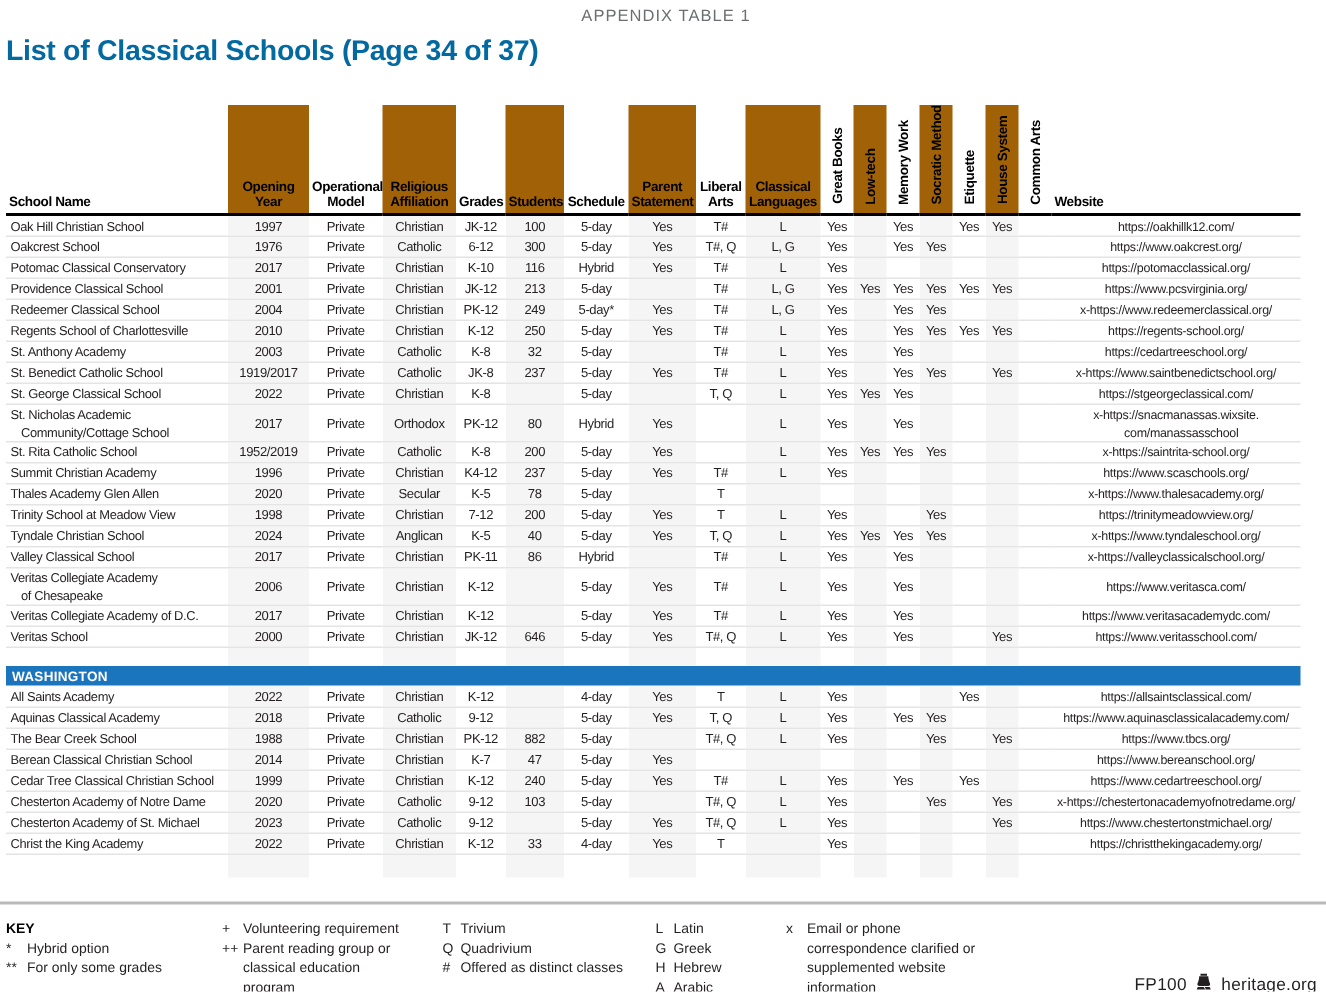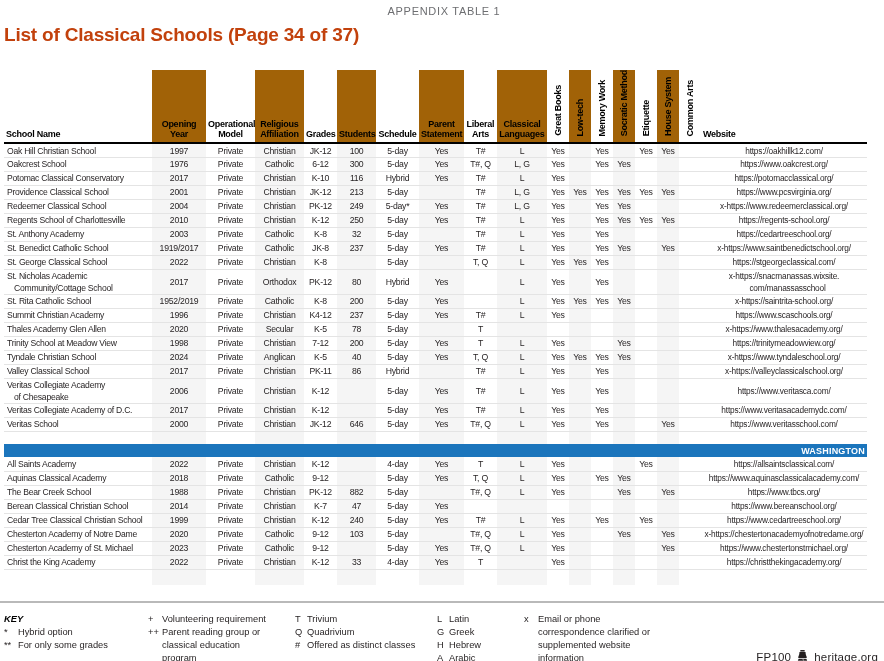--- a/index.html
+++ b/index.html
@@ -4,21 +4,21 @@
 <style>
   * { box-sizing: border-box; }
   html,body { margin:0; padding:0; }
   body {
     width:884px; height:661px; background:#fff; overflow:hidden;
     font-family:"Liberation Sans", sans-serif; color:#231f20;
     position:relative;
   }
   .page { padding:5px 0 0 4px; }
   .appendix-label { font-size:11px; color:#6d6e71; letter-spacing:.7px;text-align:center; }
-  .page-title { font-size:19px; font-weight:bold; color:#c2410c; margin-top:7px; letter-spacing:-.2px; }
+  .page-title { font-size:19px; font-weight:bold; color:#0369a1; margin-top:7px; letter-spacing:-.2px; }
 
   table.schools {
     border-collapse:collapse; table-layout:fixed; width:863px; margin-top:24px;
     letter-spacing:-.25px;
   }
   col.c0{width:148px} col.c1{width:54px} col.c2{width:49px} col.c3{width:49px}
   col.c4{width:33px} col.c5{width:39px} col.c6{width:43px} col.c7{width:45px}
   col.c8{width:33px} col.c9{width:50px}
   col.cr{width:22px} col.c17{width:166px}
 
@@ -38,31 +38,31 @@
   tbody td {
     height:14px; font-size:8.7px; line-height:12px; padding:0 2px;
     text-align:center; border-bottom:1px solid #e4e4e4; color:#231f20;
     overflow:hidden; white-space:nowrap;
   }
   tbody td.shade { background:#f5f5f5; }
   tbody td.c-name { text-align:left; padding-left:3px; font-size:8.6px; }
   tbody td.c-web  { text-align:center; font-size:8.3px; letter-spacing:-.2px; }
   tbody td .l2 { padding-left:7px; }
   tr.section-row td {
-    background:#1b75bc; color:#fff; font-weight:bold; text-align:right;
+    background:#1b75bc; color:#fff; font-weight:bold; text-align:left;
     height:13px; font-size:9px; letter-spacing:.2px; padding-left:4px;
     border-bottom:none;
   }
   tr.spacer td { border-bottom:none; height:13px; }
   tr.tail-spacer td { border-bottom:none; height:16px; }
 
   .key-divider { width:884px; height:2px; background:#b9b9b9; margin:16px 0 10px -4px; }
   .key-row { display:flex; align-items:flex-start; font-size:9.3px; line-height:13px; padding-right:6px; }
   .key-col1{width:144px} .key-col2{width:147px} .key-col3{width:142px} .key-col4{width:87px} .key-col5{width:170px}
-  .key-title { font-weight:bold; color:#000;font-style:italic; }
+  .key-title { font-weight:bold; color:#000; }
   .key-item { display:flex; }
   .key-sym { flex:none; width:14px; }
   .key-col3 .key-sym, .key-col4 .key-sym { width:12px; }
   .key-text { display:block; }
   .key-col2 .key-text { max-width:112px; }
   .key-col5 .key-text { max-width:122px; }
 
   .footer-brand {
     margin-left:auto; align-self:flex-end; display:flex; align-items:center;
     gap:5px; font-size:11.5px; letter-spacing:.2px; color:#231f20; padding-top:32px;

